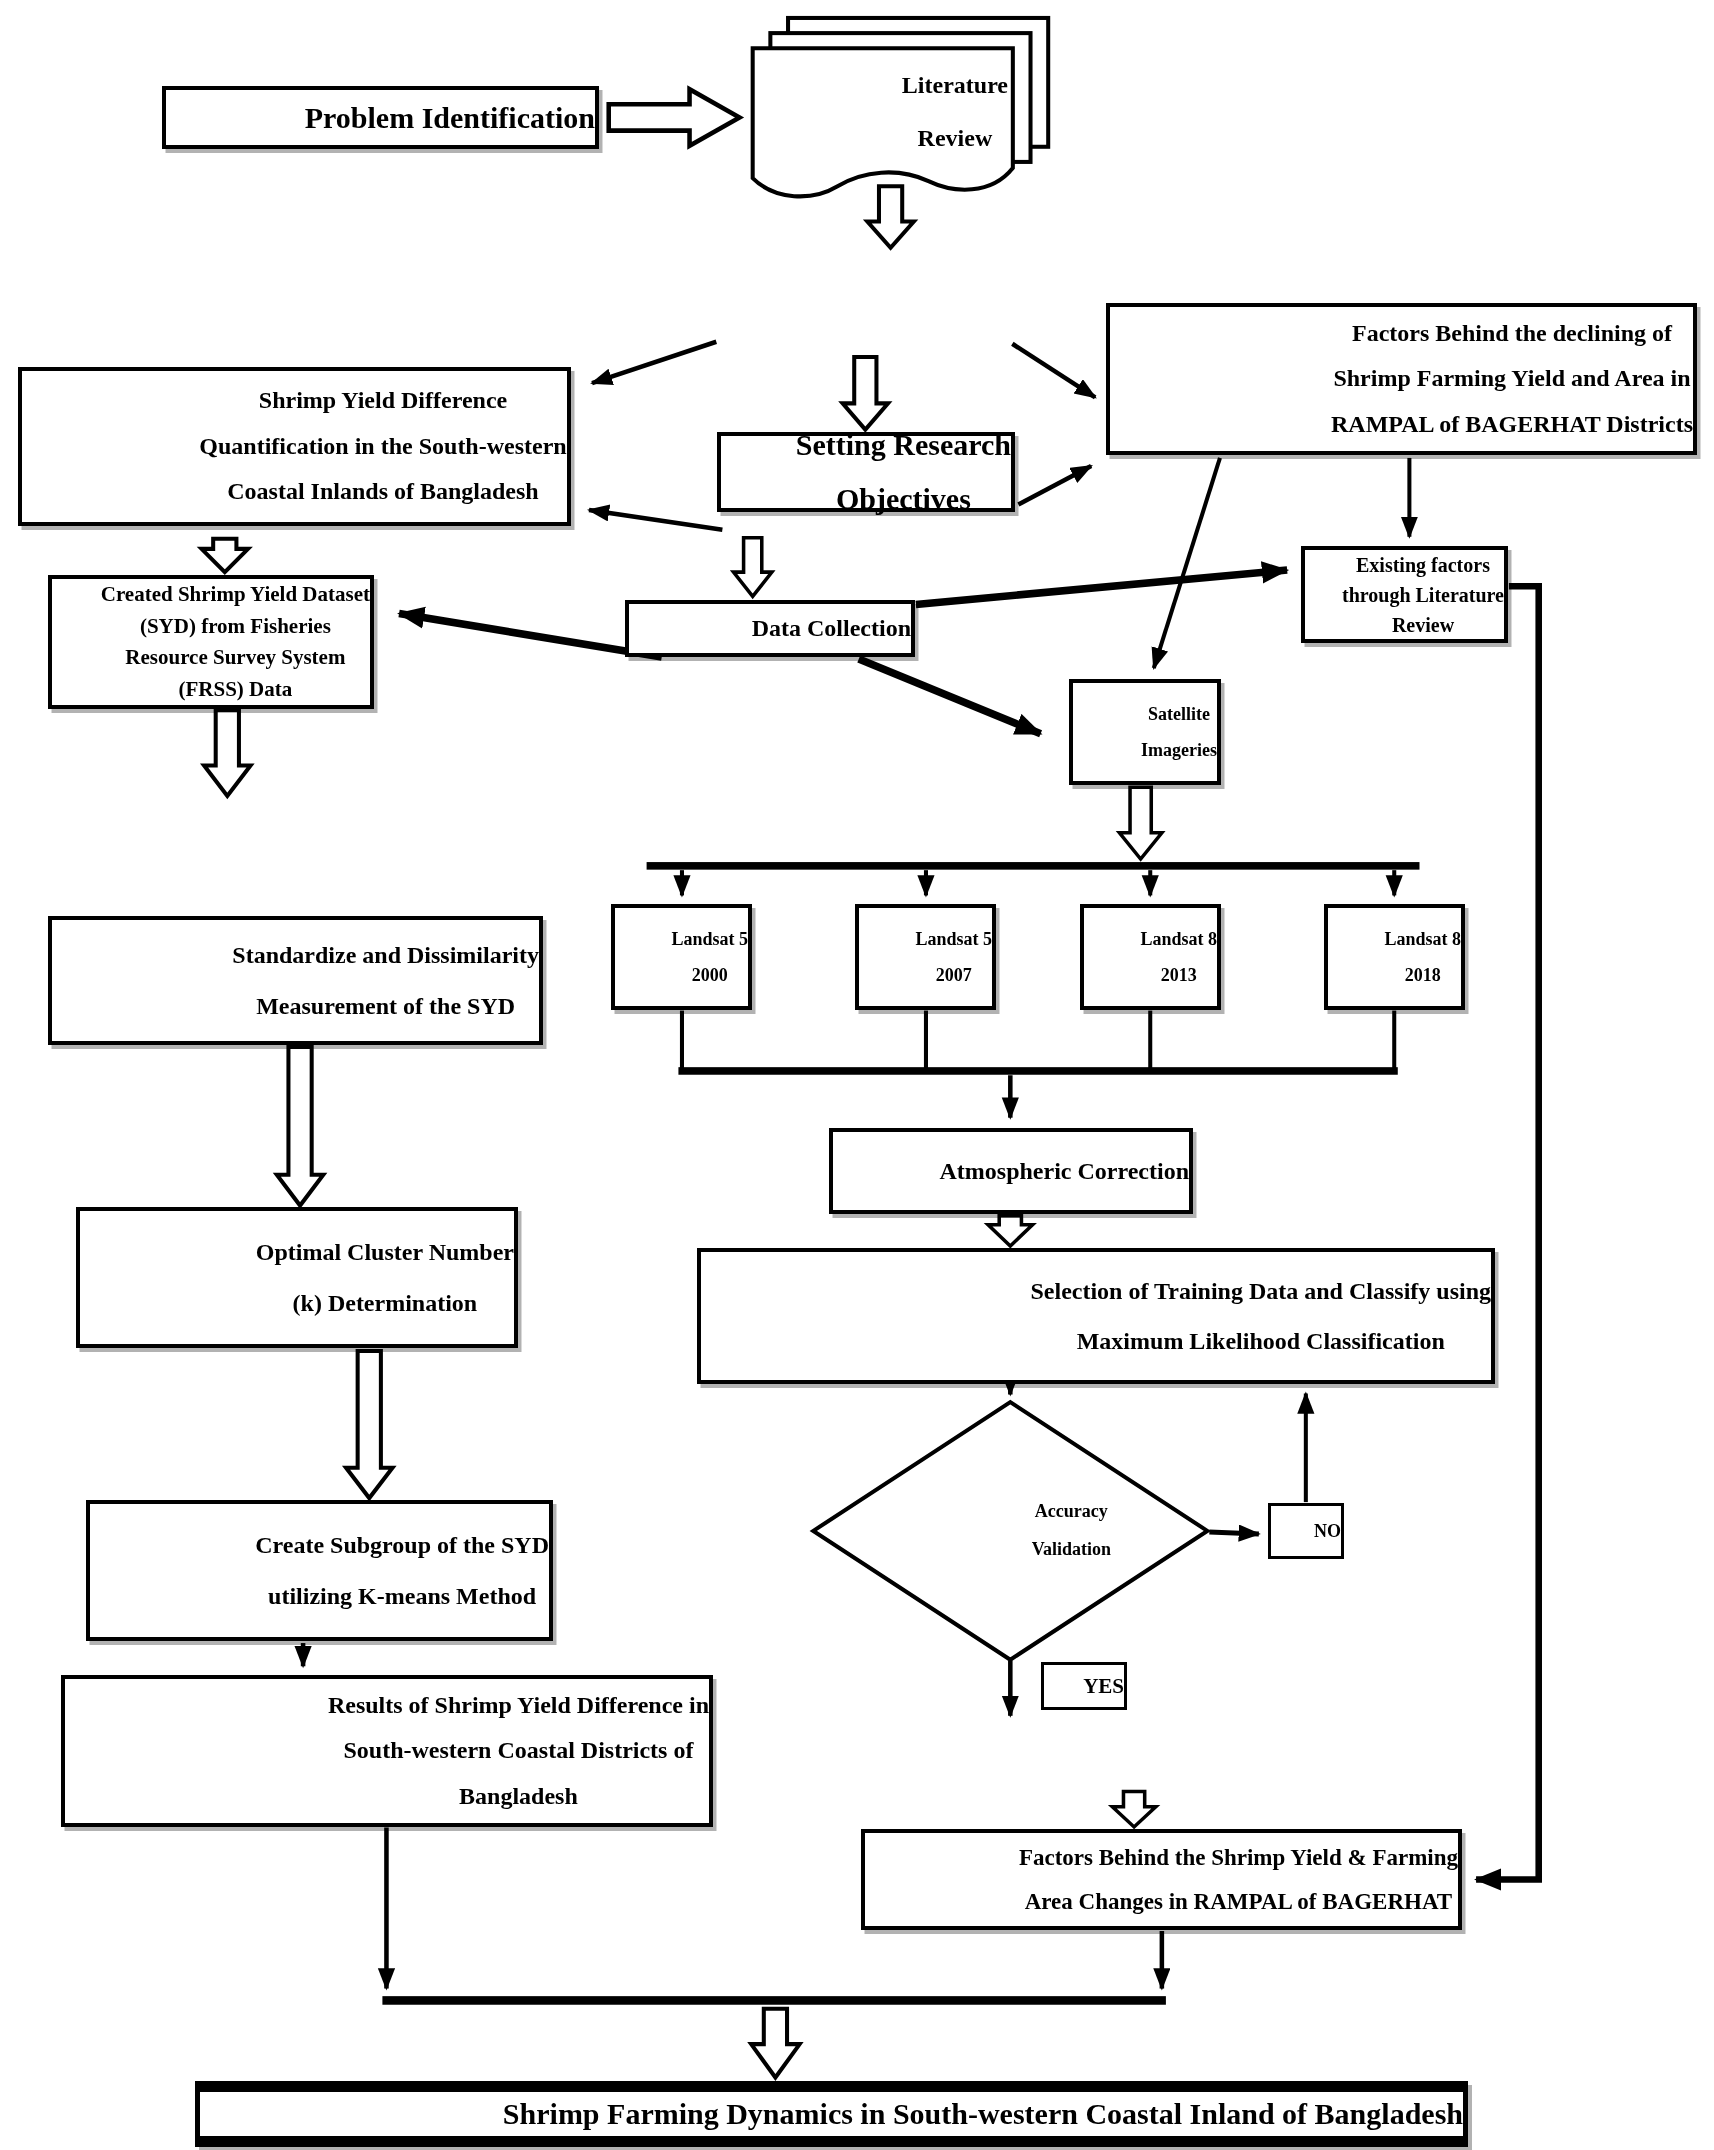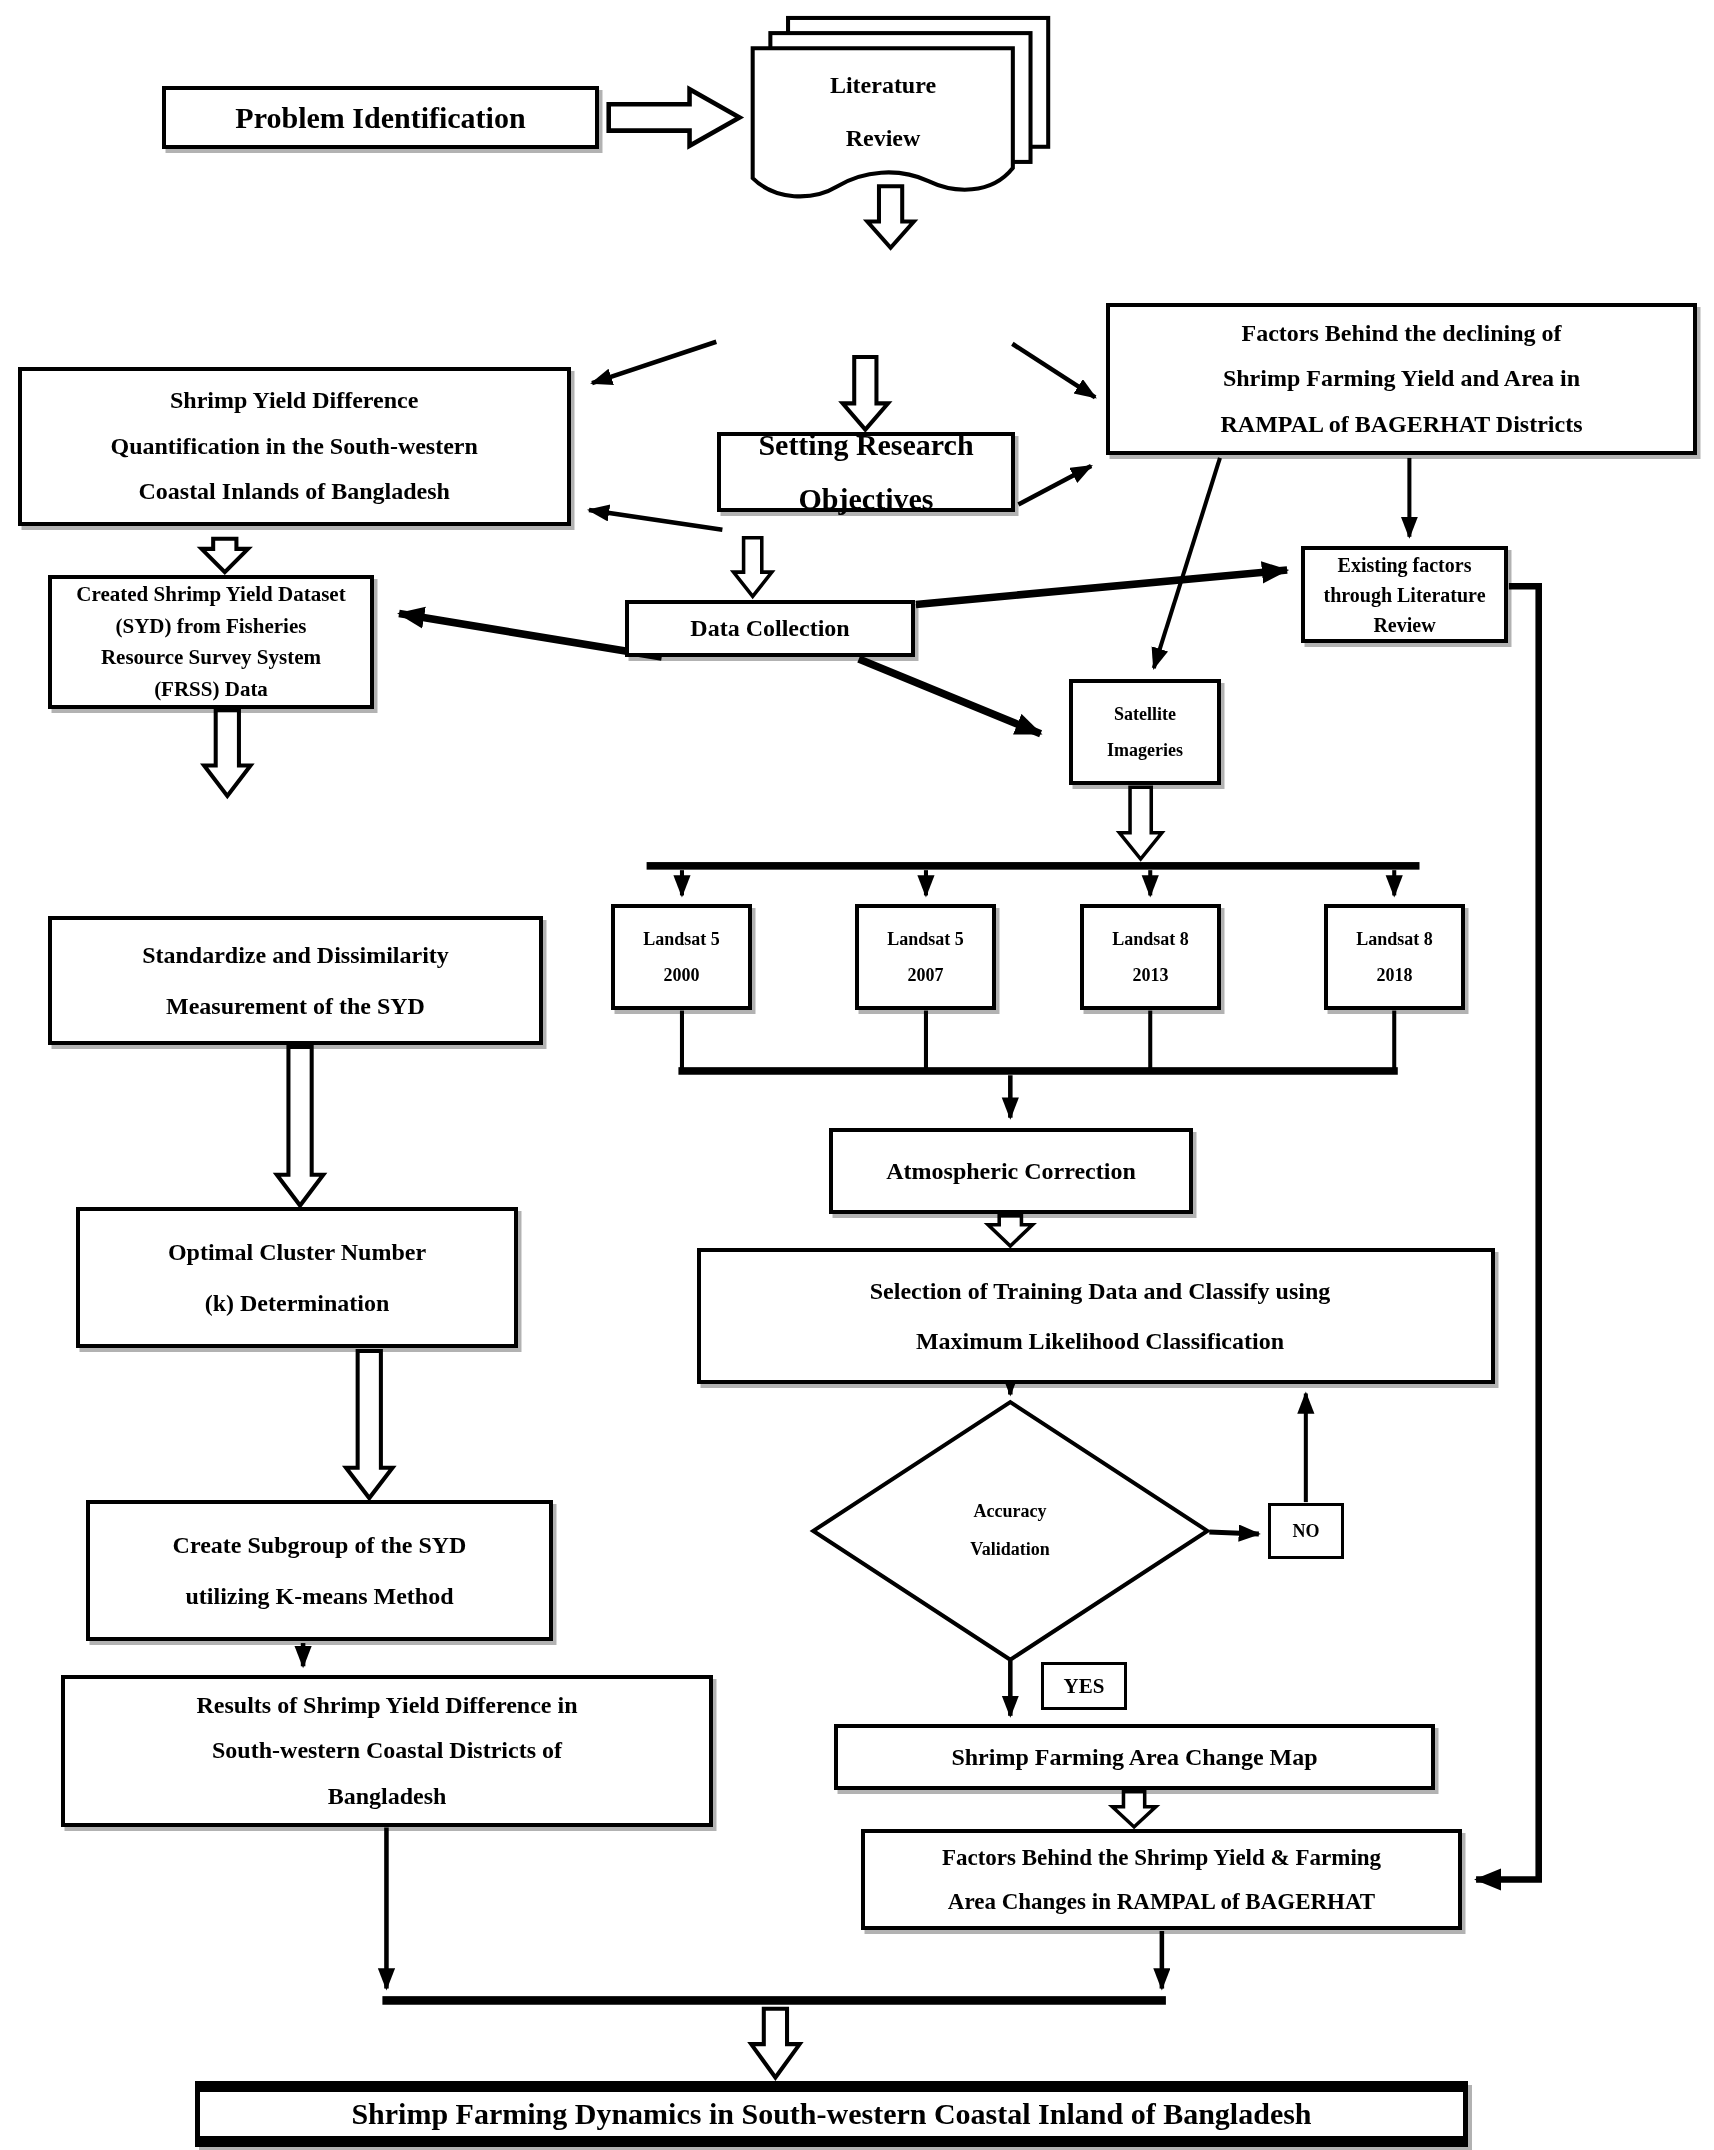--- a/index.html
+++ b/index.html
@@ -9,21 +9,21 @@
     background:#ffffff;
     font-family:"Liberation Serif","DejaVu Serif",serif;
     font-weight:700;
     color:#000;
     overflow:hidden;
   }
   .wires{position:absolute;left:0;top:0;width:1714px;height:2151px;}
   .node{
     position:absolute;
     box-sizing:border-box;
-    display:flex;align-items:center;justify-content:center;
+    display:flex;align-items:center;justify-content:flex-end;
     text-align:center;
     white-space:pre-line;
     background:#ffffff;
     border:4px solid #000;
     box-shadow:3.5px 4px 0 rgba(0,0,0,0.30);
   }
   .plain{border:none;background:transparent;box-shadow:none;}
   .thinb{border-width:3px;box-shadow:none;}
   .final{border-width:11px 5px;box-shadow:4px 4px 0 rgba(0,0,0,0.30);}
   .fs50{font-size:30px;}
@@ -166,21 +166,20 @@
   <div class="node fs48 lh21" style="left:697px;top:1248px;width:798px;height:136px;padding-left:8px;"><span>Selection of Training Data and Classify using
 Maximum Likelihood Classification</span></div>
 
   <div class="node plain fs44 lh21" style="left:909px;top:1465px;width:202px;height:131px;"><span>Accuracy
 Validation</span></div>
 
   <div class="node thinb fs44" style="left:1268px;top:1503px;width:76px;height:56px;"><span>NO</span></div>
 
   <div class="node thinb fs42" style="left:1041px;top:1662px;width:86px;height:48px;"><span>YES</span></div>
 
-  <div class="node fs48" style="left:834px;top:1724px;width:601px;height:66px;"><span>Shrimp Farming Area Change Map</span></div>
 
   <div class="node fs46 lh19" style="left:861px;top:1829px;width:601px;height:101px;"><span>Factors Behind the Shrimp Yield &amp; Farming
 Area Changes in RAMPAL of BAGERHAT</span></div>
 
   <div class="node final fs50" style="left:195px;top:2081px;width:1273px;height:66px;"><span>Shrimp Farming Dynamics in South-western Coastal Inland of Bangladesh</span></div>
 
 </div>
 
 
 </body></html>

